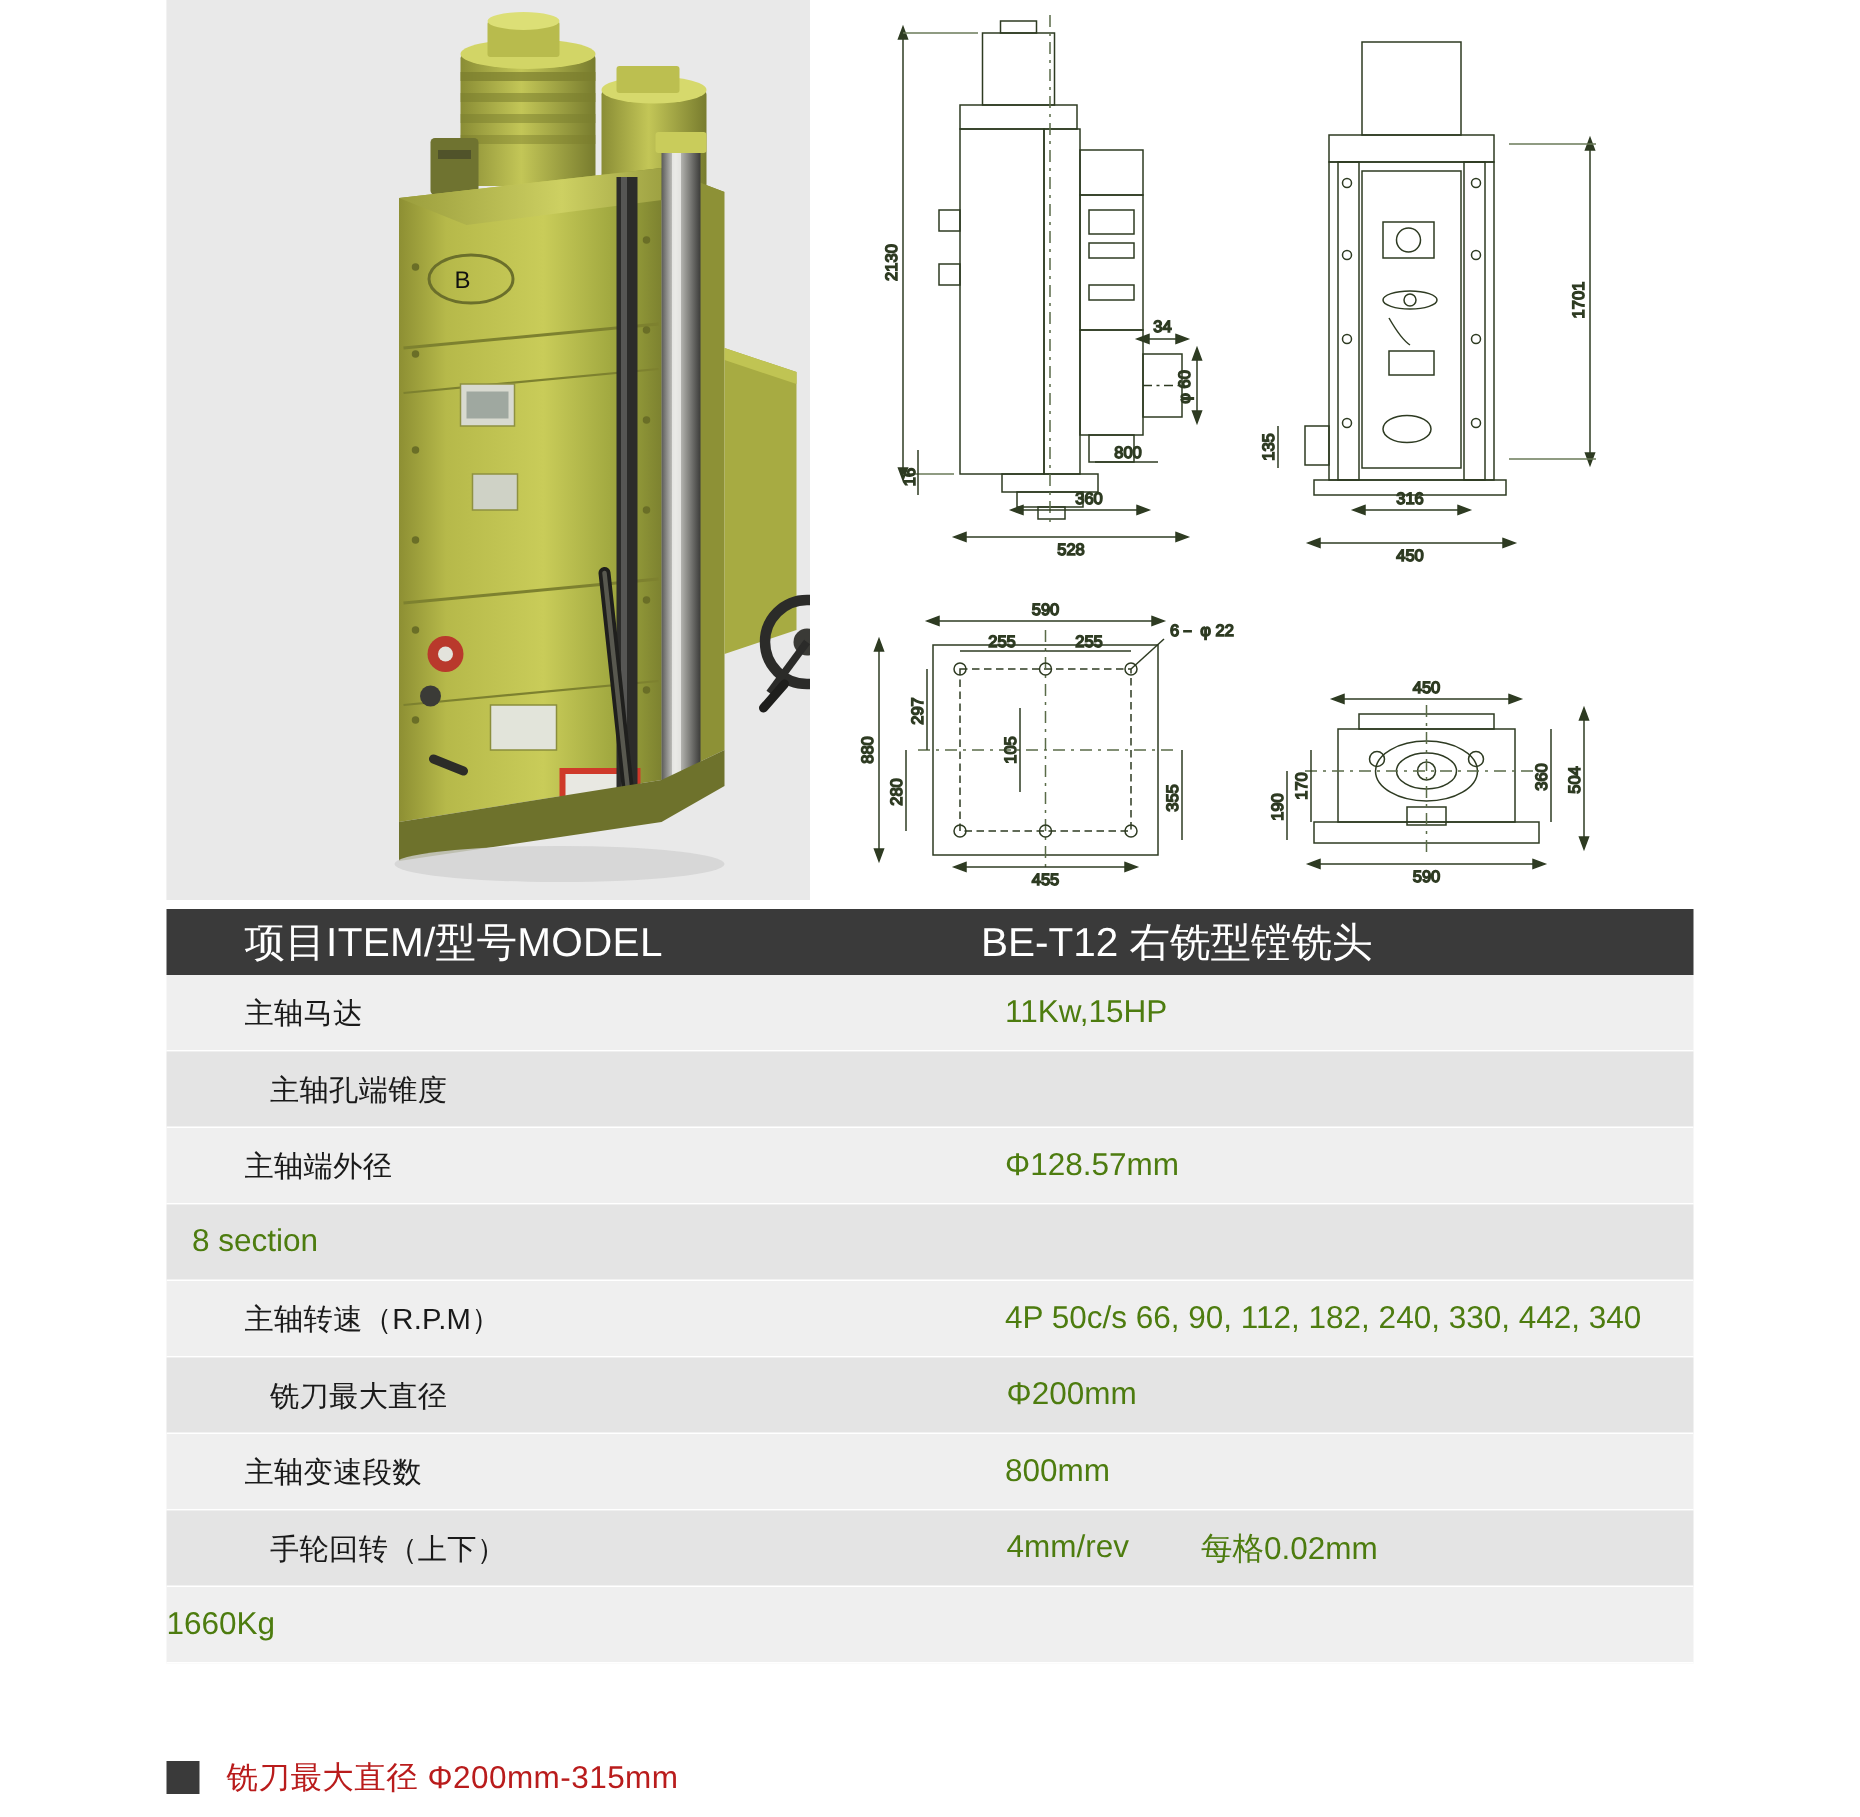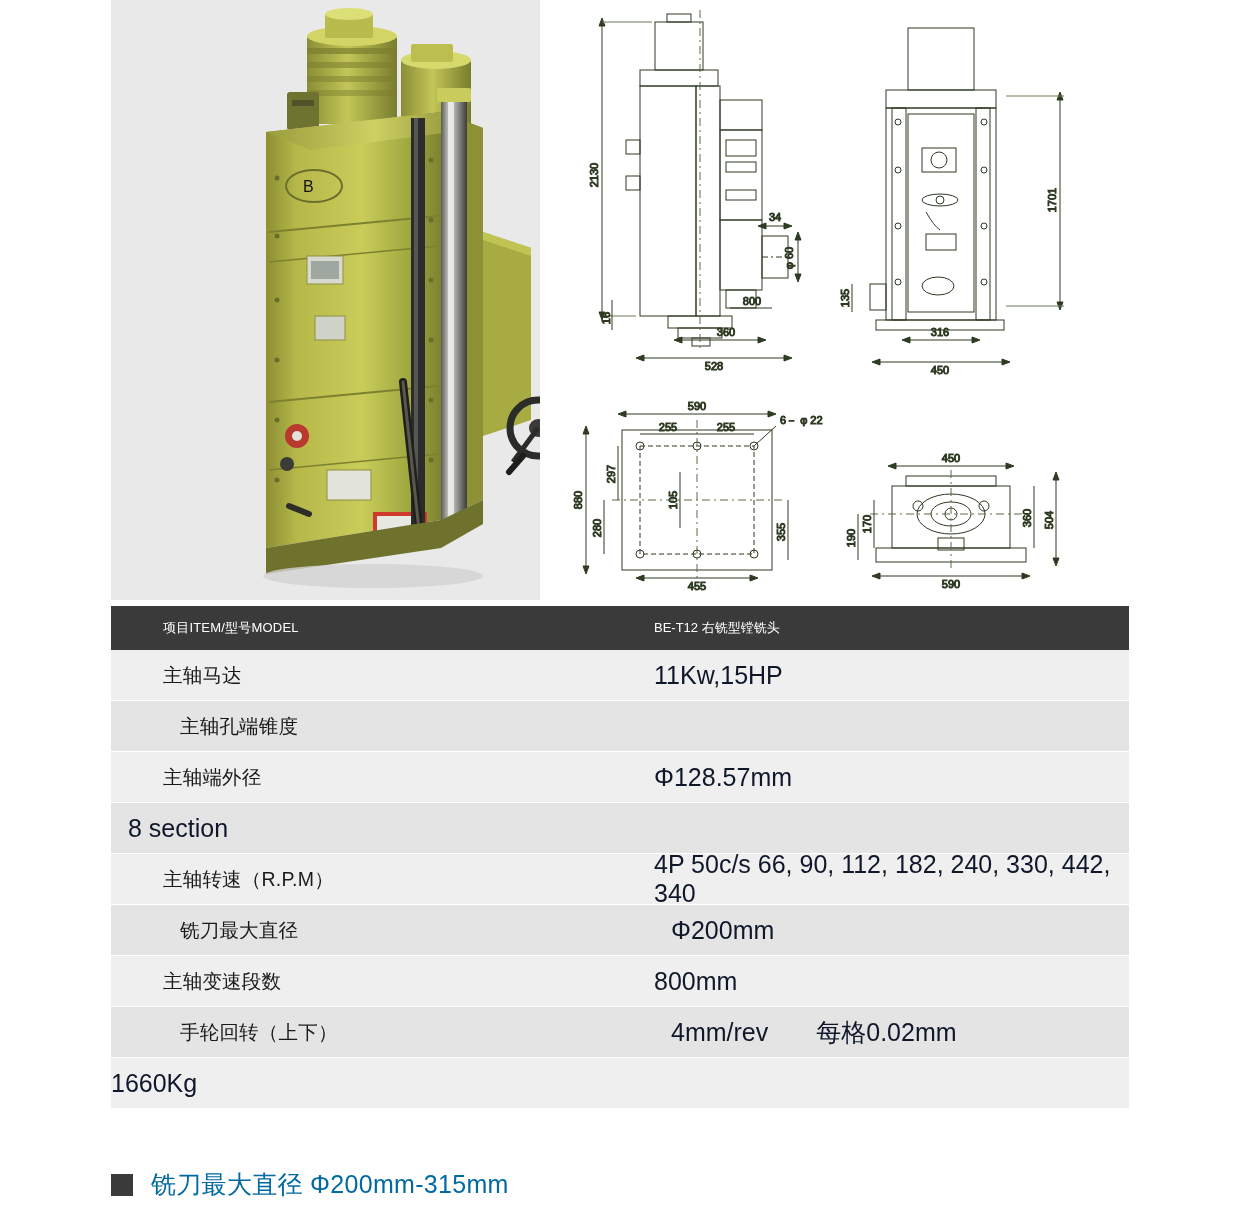--- a/index.html
+++ b/index.html
@@ -51,59 +51,59 @@
     display: flex;
     align-items: center;
     height: 51px;
     border-bottom: 1px solid #ffffff;
   }
   .trow.head {
     background: #3a3a3a;
     height: 44px;
     border-bottom: none;
   }
-  .trow.odd { background: #efefef; }
+  .trow.odd { background: #efefef; gap: 16px; }
   .trow.even { background: #e4e4e4; padding-left: 17px; }
   .c1 {
     width: 543px;
     padding-left: 52px;
     font-size: 19.5px;
     color: #1a1a1a;
     letter-spacing: .2px;
   }
   .c2 {
     flex: 1;
-    font-size: 25px;
-    color: #0f172a;
+    font-size: 21px;
+    color: #4d7c0f;
     display: flex;
     align-items: center;
     gap: 48px;
   }
   .trow.head .c1, .trow.head .c2 {
     color: #ffffff;
-    font-size: 13px;
+    font-size: 27px;
   }
   .trow.head .c1 { padding-left: 52px; }
 
   
   .footer {
     position: absolute;
     left: 111px; top: 1158px;
     width: 1018px; height: 53px;
     display: flex;
     align-items: center;
   }
   .footer .sq {
     width: 22px; height: 22px;
     background: #3a3a3a;
     margin-right: 18px;
   }
   .footer .ftxt {
-    font-size: 25px;
-    color: #0369a1;
+    font-size: 21px;
+    color: #b91c1c;
     letter-spacing: .3px;
   }
 
   
   .spacer {
     position: absolute;
     left: 111px; top: 1112px;
     width: 1018px; height: 46px;
     background: #ffffff;
   }

